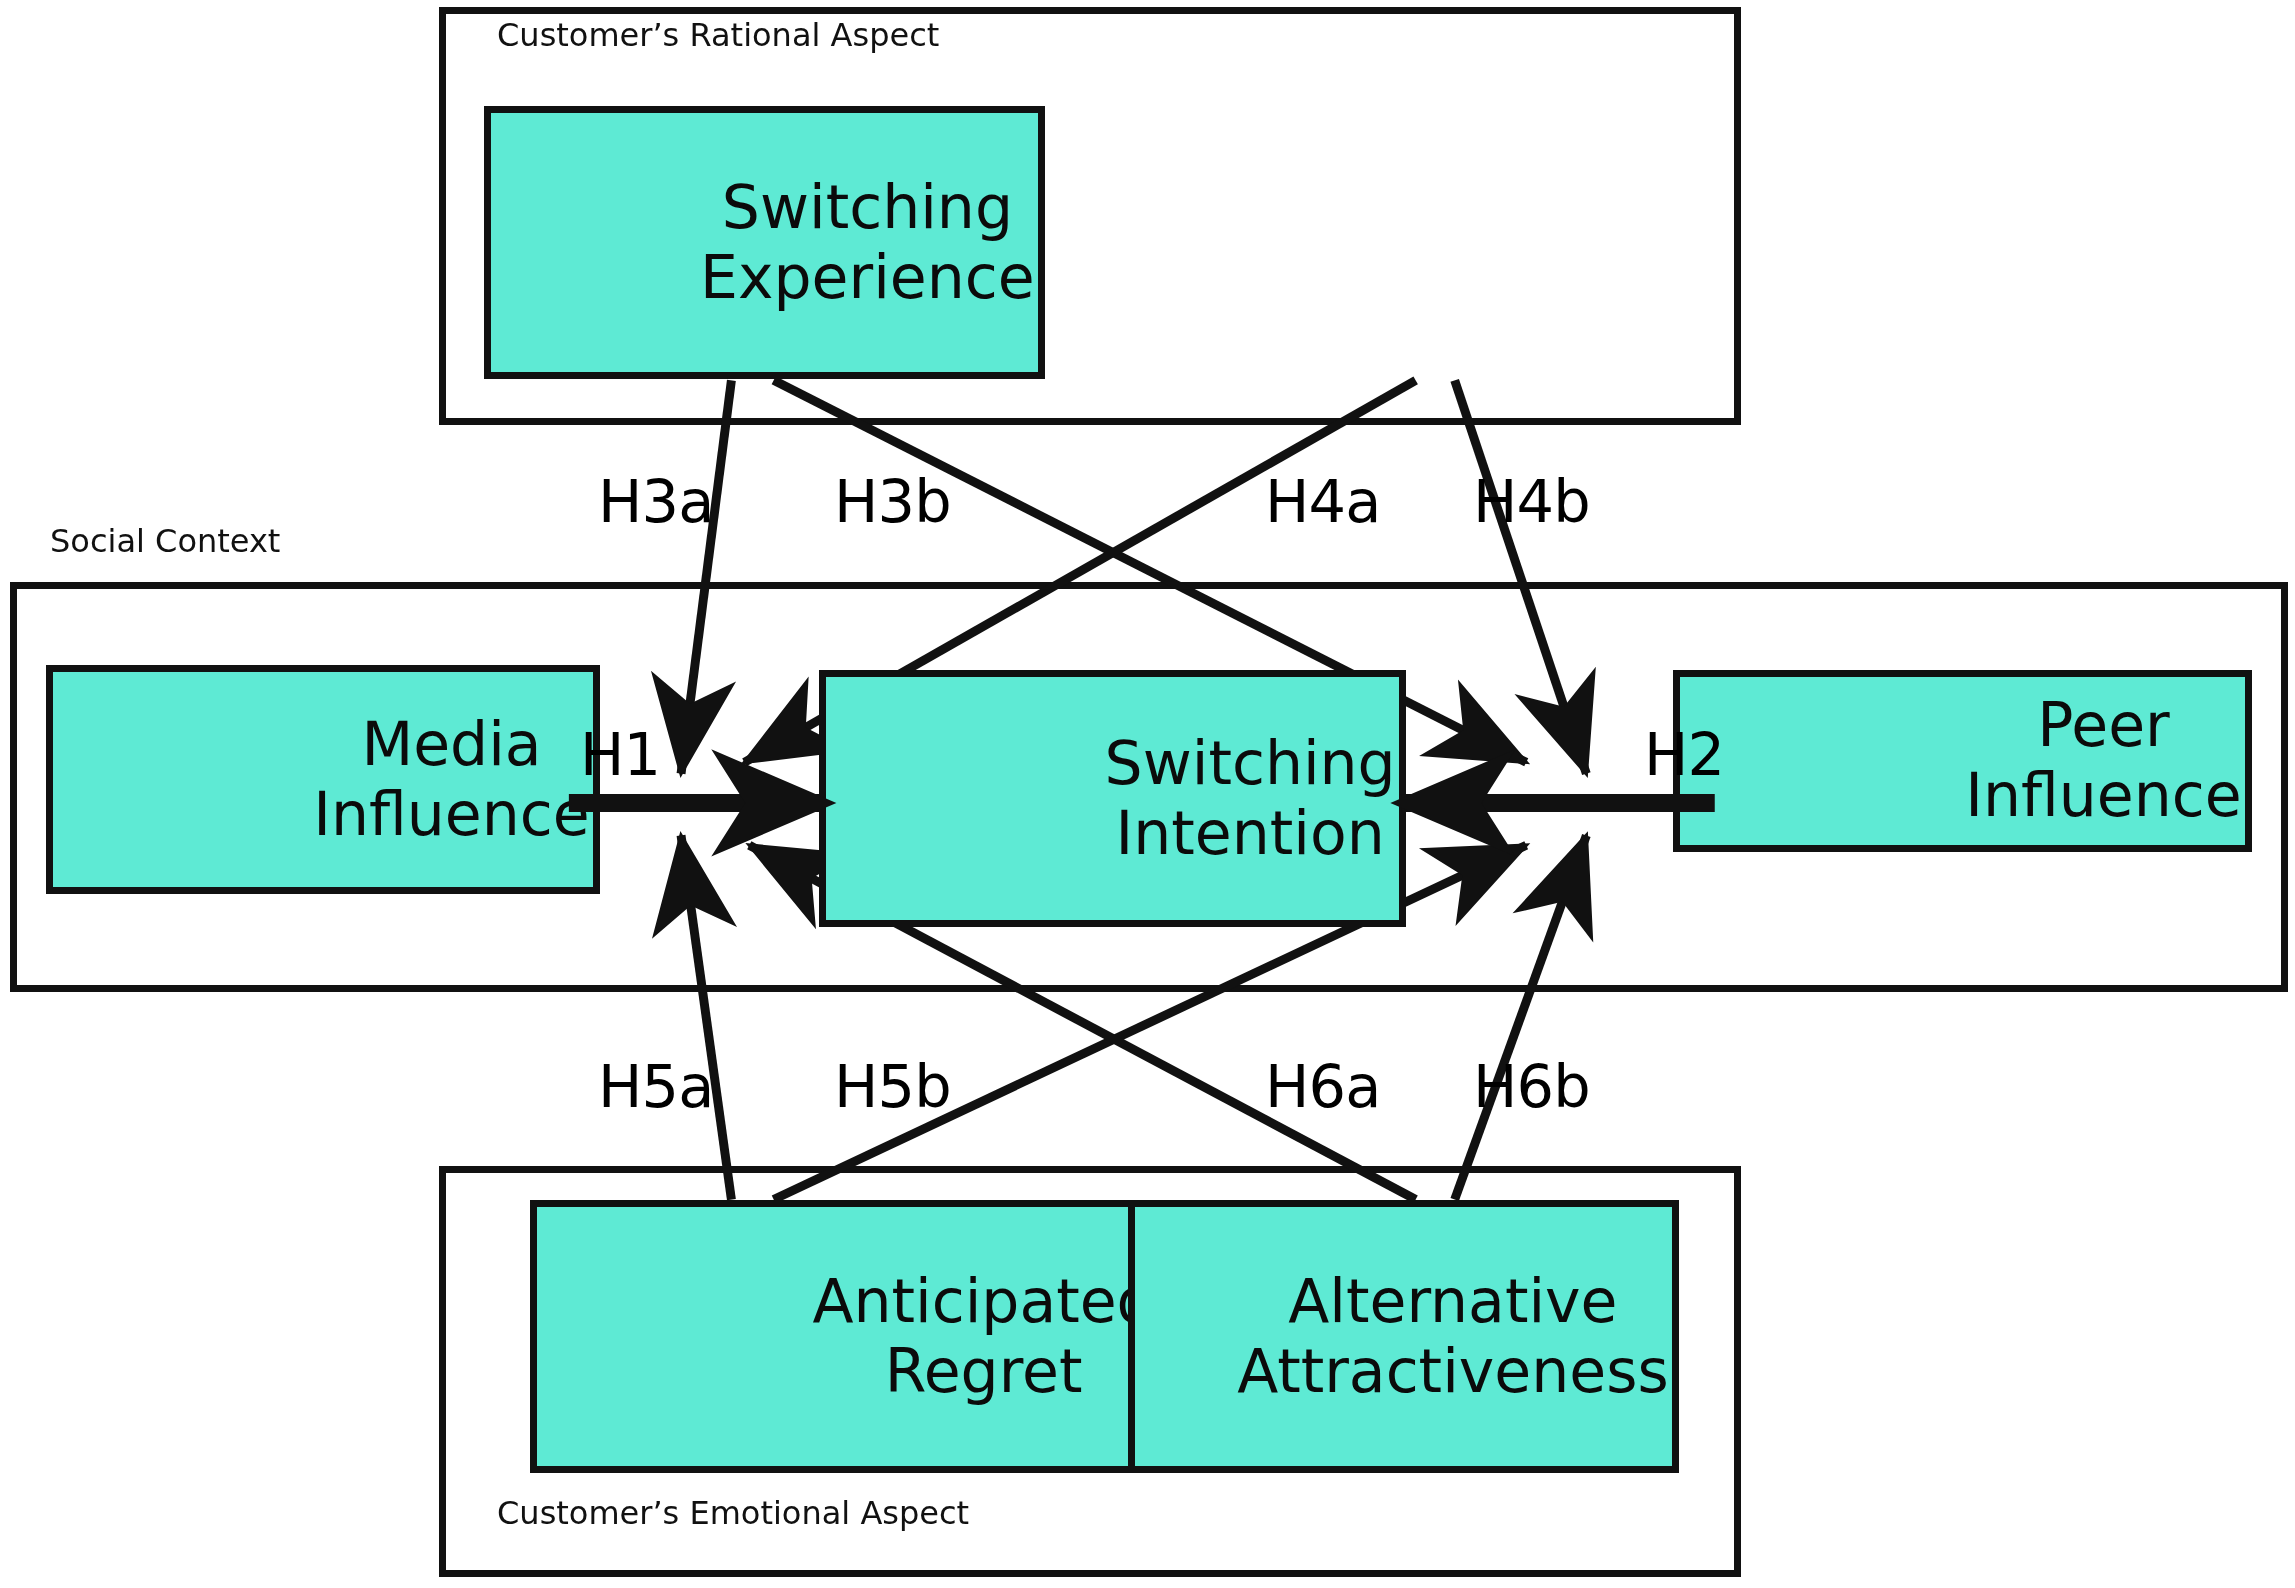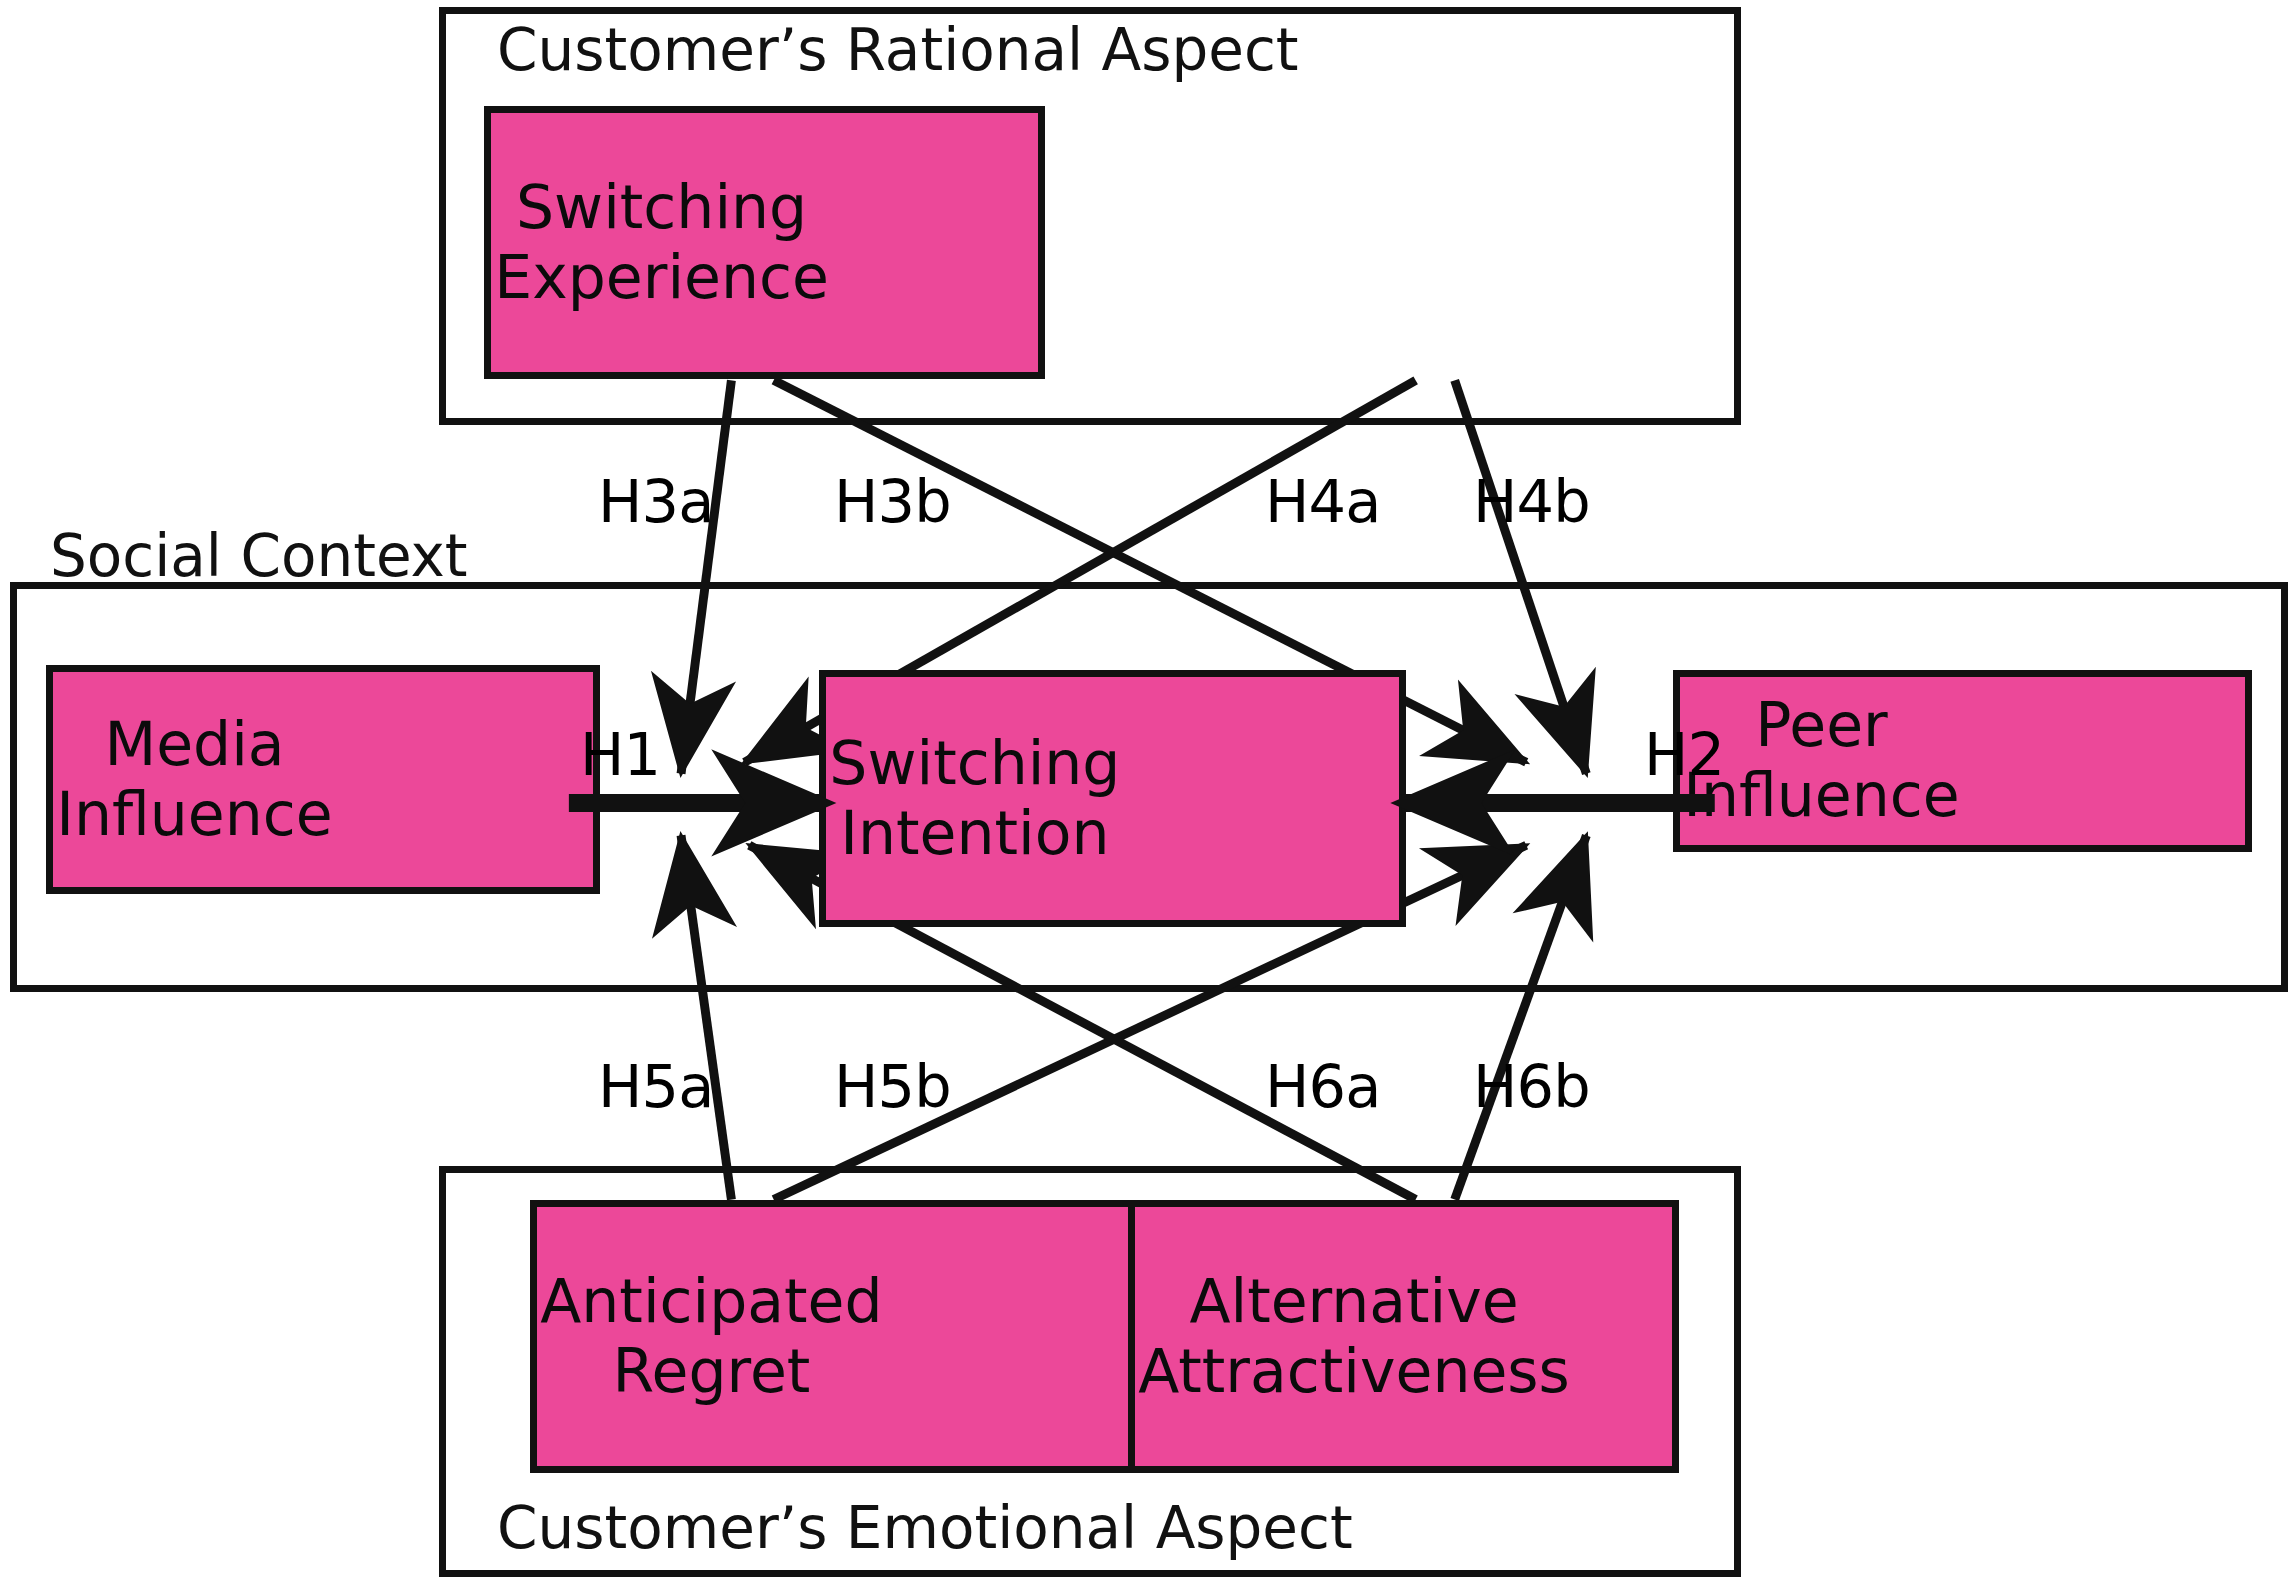--- a/index.html
+++ b/index.html
@@ -3,26 +3,26 @@
 <meta charset="utf-8">
 <style>
   html,body{margin:0;padding:0;background:#ffffff;}
   body{font-family:"DejaVu Sans","Liberation Sans",sans-serif;}
   #stage{position:relative;width:2295px;height:1588px;background:#ffffff;overflow:hidden;}
 
   
   .frame{position:absolute;border:7.3px solid #111111;background:transparent;box-sizing:border-box;}
 
   
-  .node{position:absolute;border:7.3px solid #111111;background:#ec4899;box-sizing:border-box;
-        display:flex;align-items:center;justify-content:flex-start;text-align:center;z-index:6;}
+  .node{position:absolute;border:7.3px solid #111111;background:#5eead4;box-sizing:border-box;
+        display:flex;align-items:center;justify-content:flex-end;text-align:center;z-index:6;}
   .node .label{font-size:60px;line-height:1.16;color:#0b0b0b;font-weight:400;white-space:pre-line;padding:0 3.3px;}
 
   
-  .caption{position:absolute;font-size:58px;color:#111111;white-space:nowrap;z-index:7;}
+  .caption{position:absolute;font-size:32px;color:#111111;white-space:nowrap;z-index:7;}
 
   
   .hyp{position:absolute;font-size:59px;font-weight:normal;color:#000000;white-space:nowrap;z-index:9;letter-spacing:-0.8px;}
 
   
   #wires{position:absolute;left:0;top:0;width:2295px;height:1588px;z-index:5;pointer-events:none;}
   #wires-top{position:absolute;left:0;top:0;width:2295px;height:1588px;z-index:8;pointer-events:none;}
 </style>
 </head>
 <body>

